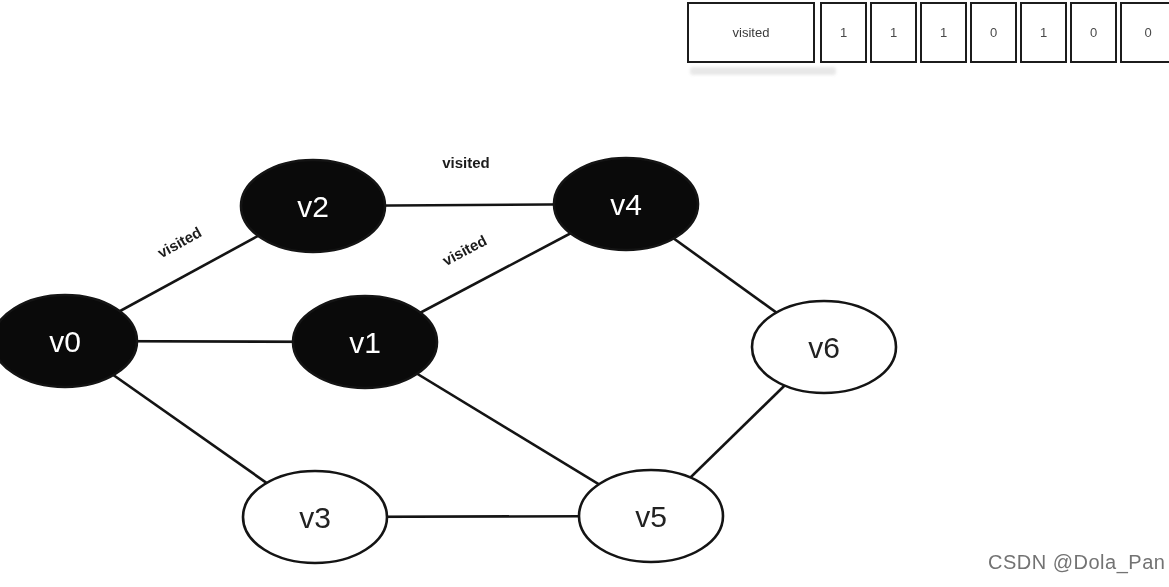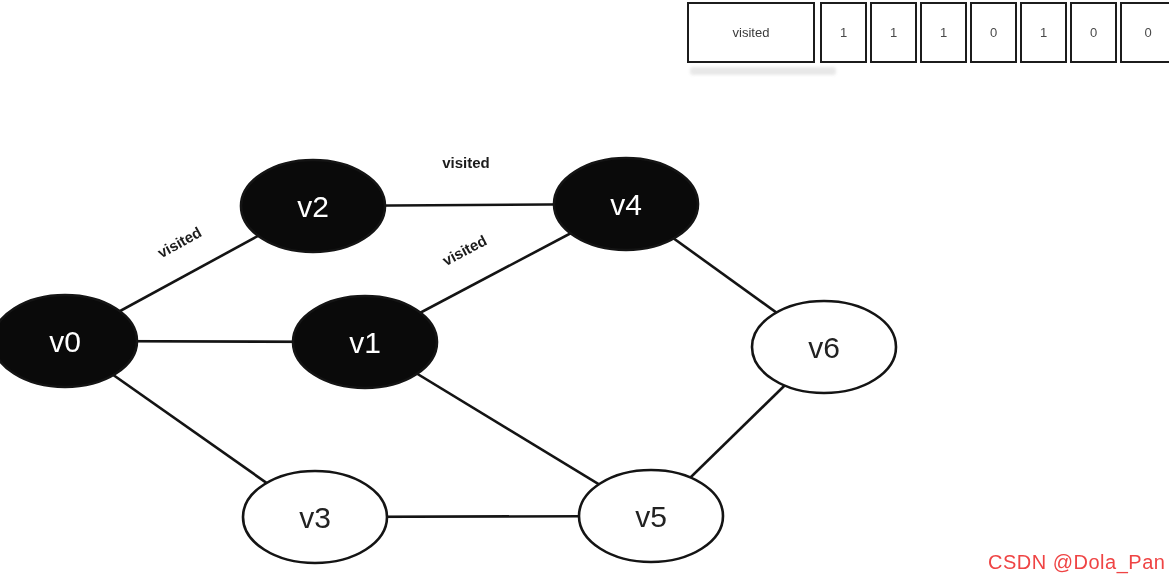--- a/index.html
+++ b/index.html
@@ -122,14 +122,14 @@
       <div class="vt-box vt-cell">1</div>
       <div class="vt-box vt-cell">1</div>
       <div class="vt-box vt-cell">0</div>
       <div class="vt-box vt-cell">1</div>
       <div class="vt-box vt-cell">0</div>
       <div class="vt-box vt-cell">0</div>
     </div>
 
   <div id="table-artifact"></div>
 
-  <div id="watermark" style="color: #ef4444;">CSDN @Dola_Pan</div>
+  <div id="watermark" style="color: #737373;">CSDN @Dola_Pan</div>
 </div>
 
 </body></html>

